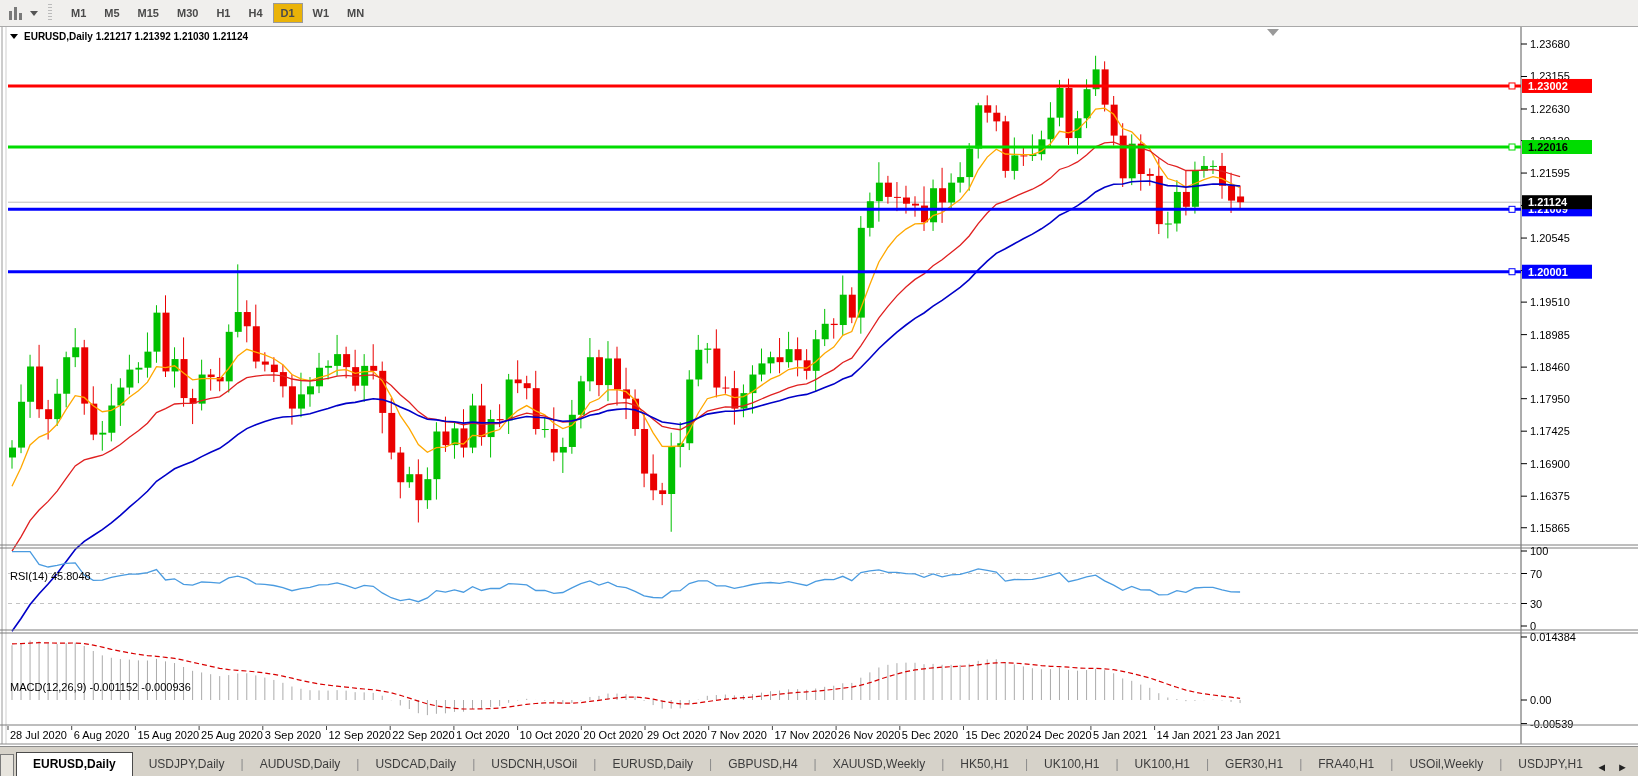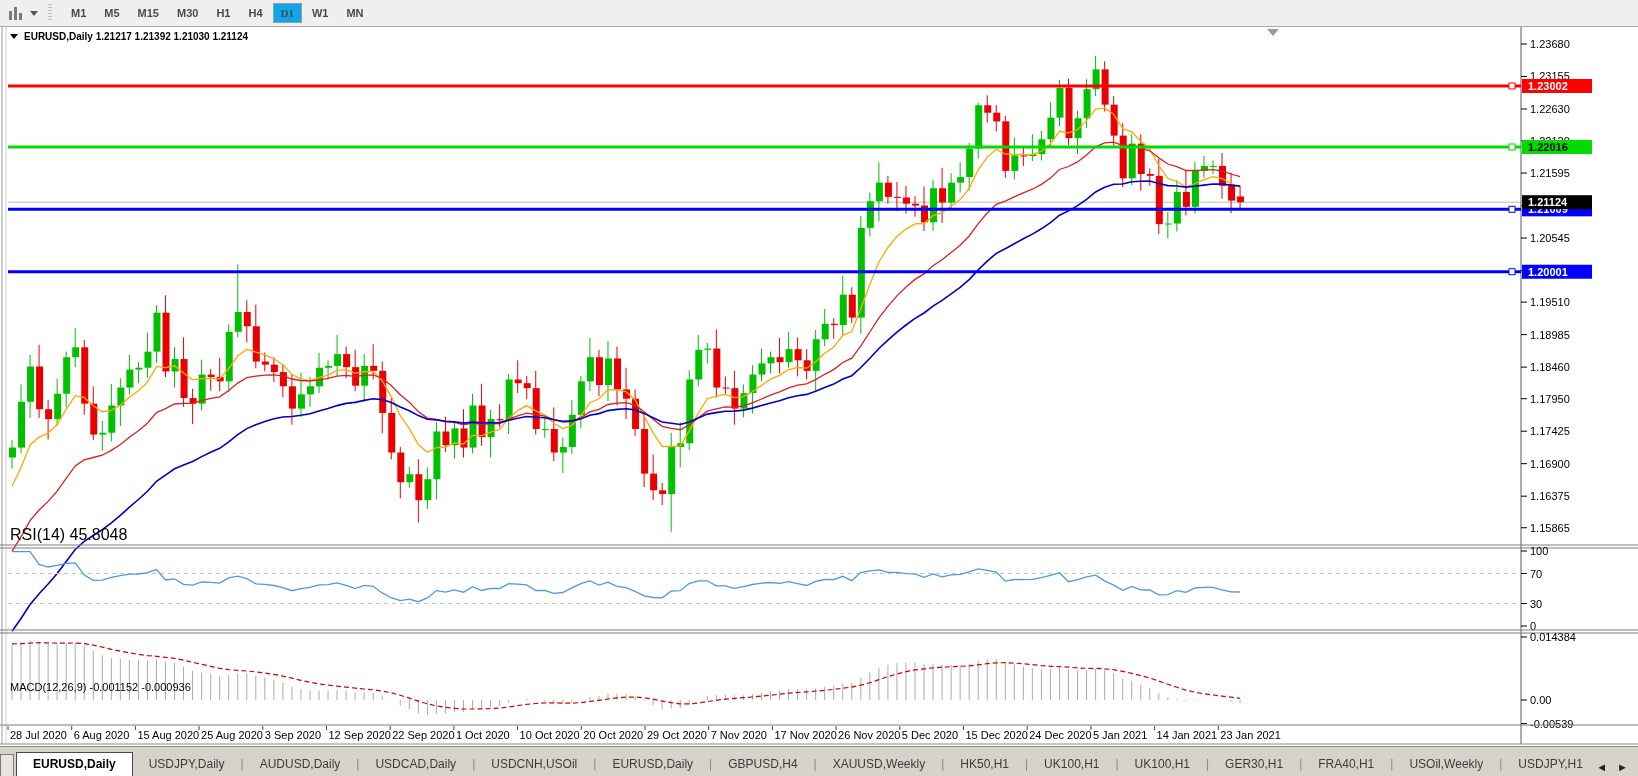--- a/index.html
+++ b/index.html
@@ -8,28 +8,28 @@
   #toolbar{position:absolute;left:0;top:0;width:1638px;height:26px;background:#f0efed;
     border-bottom:1px solid #a9a9a9;display:flex;align-items:center;z-index:6;}
   #chart-type-icon{width:16px;height:14px;margin-left:8px;display:inline-block;position:relative;}
   #chart-type-icon i{position:absolute;bottom:0;width:3px;background:#7a7a7a;}
   #tf-dropdown-caret{width:0;height:0;border-left:4px solid transparent;border-right:4px solid transparent;
     border-top:5px solid #555;margin:0 8px 0 6px;}
   .toolbar-handle{width:4px;height:18px;margin:0 10px 0 2px;
     background:repeating-linear-gradient(180deg,#bbb 0 1px,transparent 1px 3px);}
   .tf-btn{font-size:11px;font-weight:700;color:#4a4a4a;padding:3px 7px;margin:0 1px;
     border:1px solid transparent;cursor:default;text-align:right;}
-  .tf-btn.active{background:#0ea5e9;border:1px solid #9a9a9a;font-family:Liberation Serif, serif;}
+  .tf-btn.active{background:#eab308;border:1px solid #9a9a9a;}
   #win{position:absolute;left:0;top:26px;width:1638px;height:720px;background:#fff;
     border-top:1px solid #6e6e6e;}
   #chart-title{position:absolute;left:10px;top:31px;z-index:5;font-size:10px;font-weight:700;color:#000;
     display:flex;align-items:center;}
   #symbol-caret{width:0;height:0;border-left:4px solid transparent;border-right:4px solid transparent;
     border-top:5px solid #000;margin-right:6px;}
-  #rsi-label{position:absolute;left:10px;top:526px;z-index:5;font-size:16px;color:#000;}
+  #rsi-label{position:absolute;left:10px;top:570px;z-index:5;font-size:11px;color:#000;}
   #macd-label{position:absolute;left:10px;top:635px;z-index:5;font-size:11px;color:#000;margin-top:46px;}
   svg text{font-family:"Liberation Sans",sans-serif;}
   #tab-bar{position:absolute;left:0;top:746px;width:1638px;height:30px;background:#d6d2c9;
     border-top:1px solid #8a8a8a;display:flex;align-items:flex-end;z-index:6;font-size:12px;}
   .tab-stub{width:12px;height:22px;background:#e8e5de;border:1px solid #7a7a7a;border-bottom:none;margin-right:2px;}
   .tab{padding:4px 16px 6px 16px;color:#3c3c3c;white-space:nowrap;cursor:default;}
   .tab.active{background:#fff;border:1px solid #4a4a4a;border-bottom:none;font-weight:700;color:#000;}
   .tab-sep{color:#8a8a8a;padding:4px 0 6px 0;}
   #tab-scroll{margin-left:auto;display:flex;align-items:center;gap:10px;padding:0 10px 4px 6px;color:#222;
     font-size:11px;}

